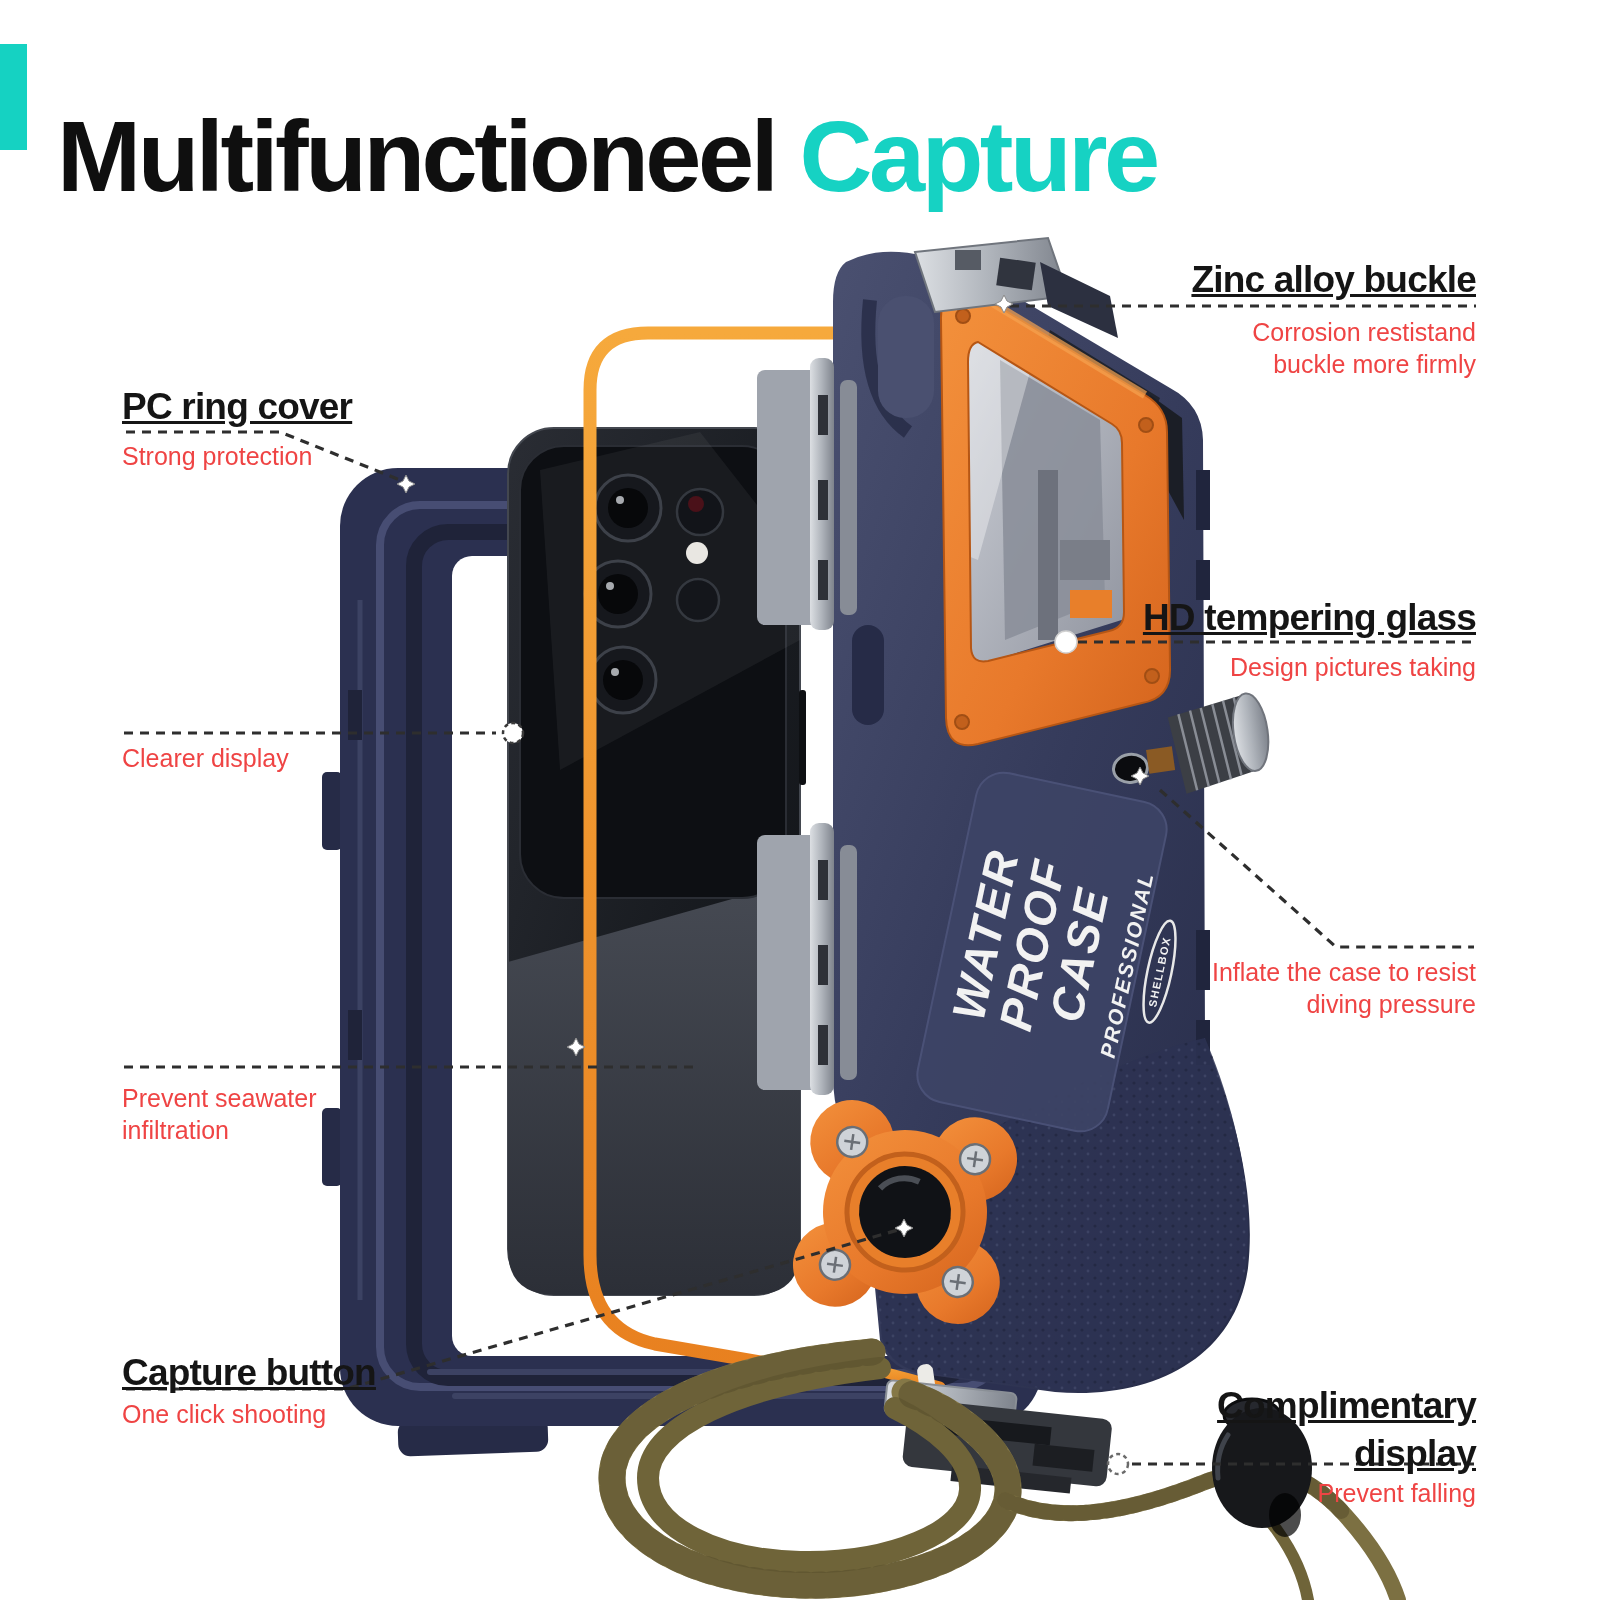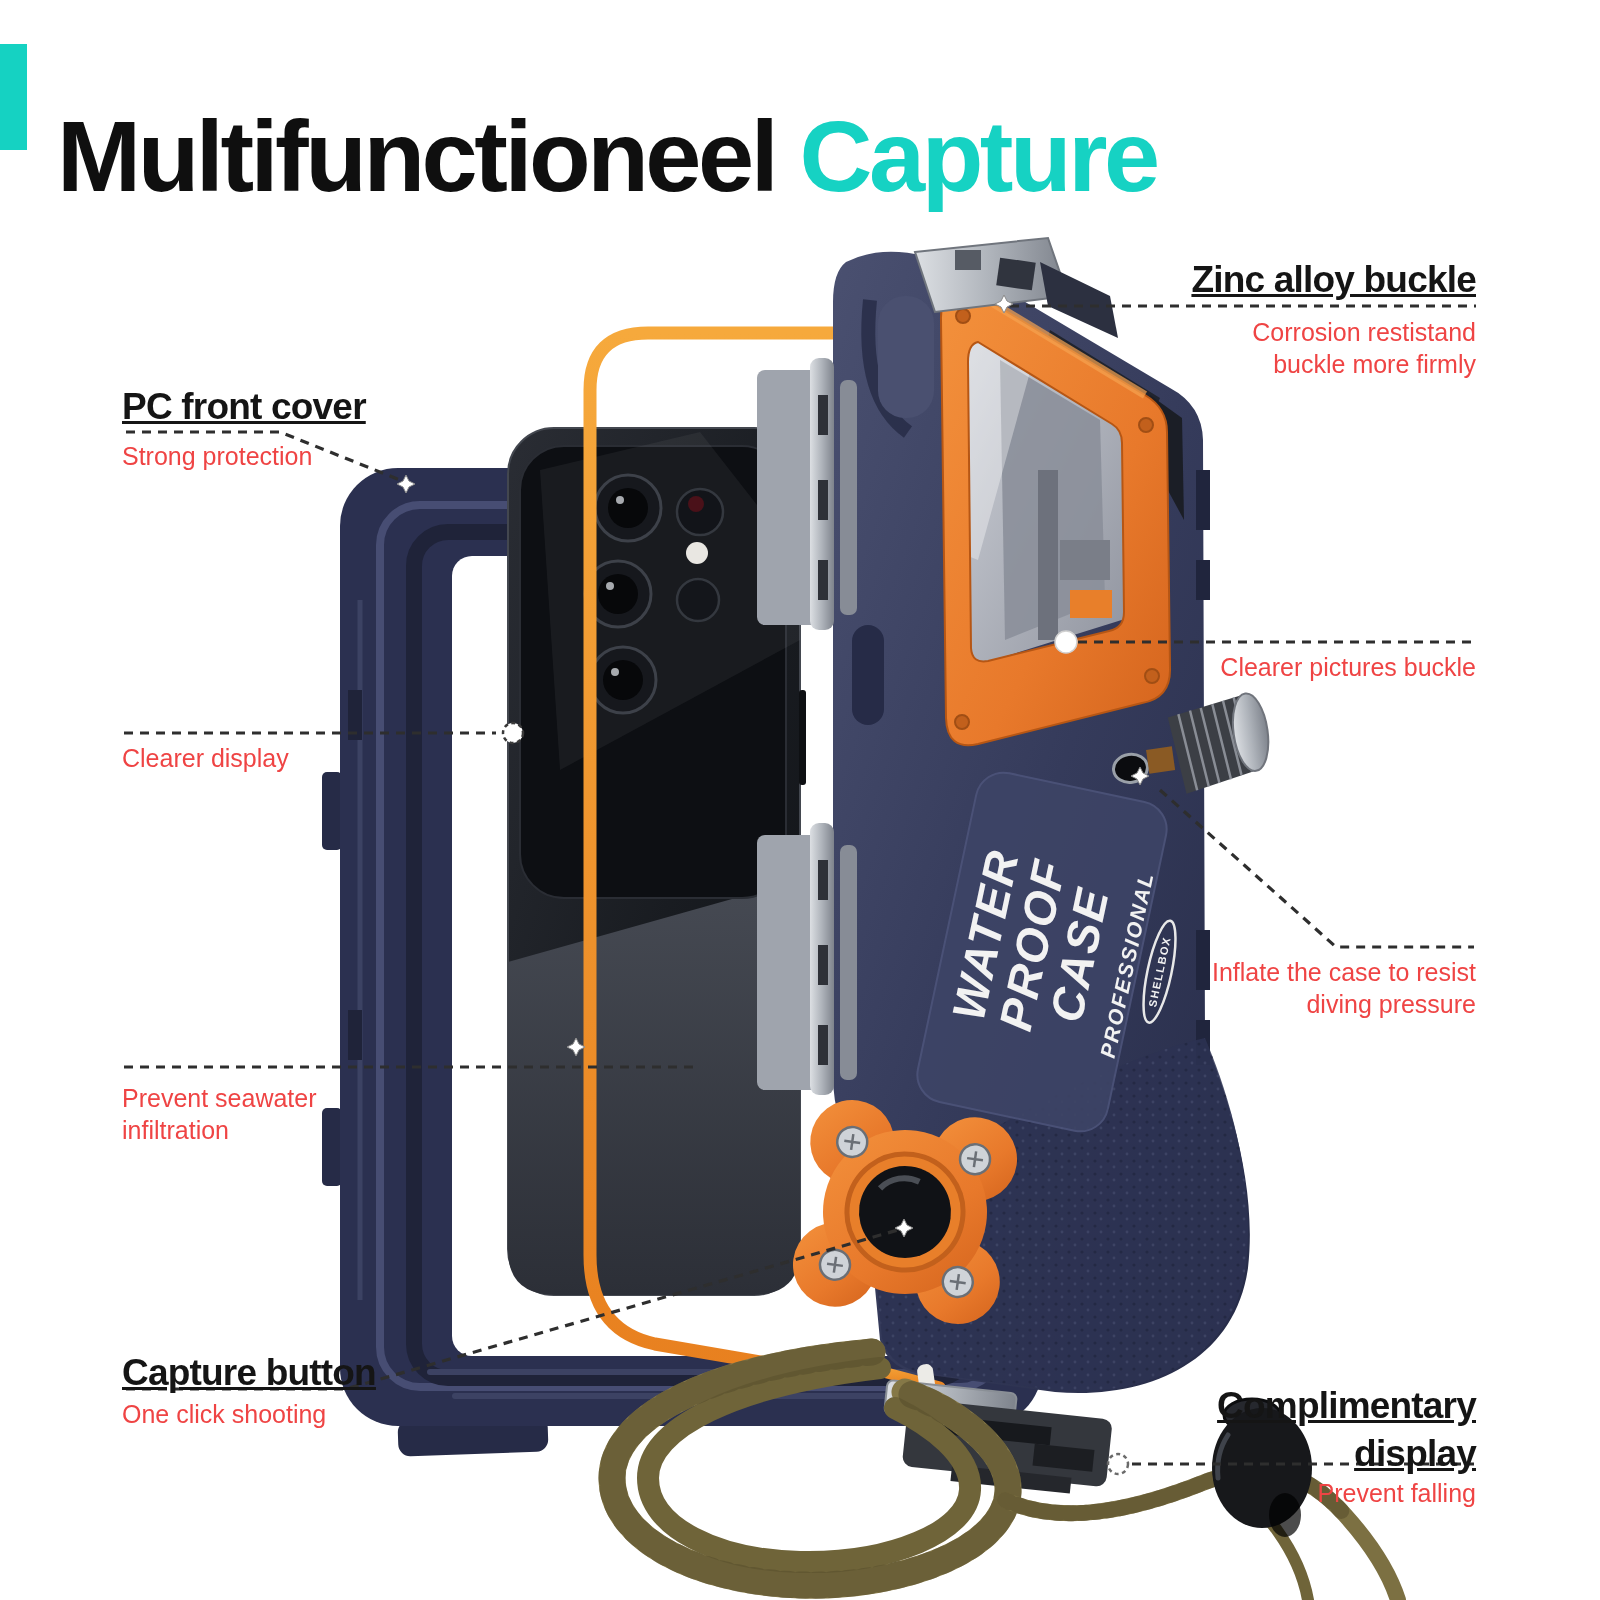--- a/index.html
+++ b/index.html
@@ -274,33 +274,34 @@
     </g>
     <g>
       <path class="lead" d="M 1132 1464 H 1474"></path>
       <circle cx="1118" cy="1464" r="10" fill="#fff" stroke="#6a6a6a" stroke-width="2.5" stroke-dasharray="4 3.5"></circle>
     </g>
   </svg>
 
   <div class="accent-bar"></div>
   <h1 class="page-title"><span>Multifunctioneel</span><span class="t2">Capture</span></h1>
 
-  <div class="co-title nowrap" style="left:122px;top:383px">PC front cover</div>
+  <div class="co-title nowrap" style="left:122px;top:383px">PC ring cover</div>
   <div class="co-sub nowrap" style="left:122px;top:440px">Strong protection</div>
 
   <div class="co-sub nowrap" style="left:122px;top:742px">Clearer display</div>
 
   <div class="co-sub" style="left:122px;top:1082px;width:240px">Prevent seawater infiltration</div>
 
   <div class="co-title nowrap" style="left:122px;top:1349px">Capture button</div>
   <div class="co-sub nowrap" style="left:122px;top:1398px">One click shooting</div>
 
   <div class="co-title r nowrap" style="right:124px;top:256px">Zinc alloy buckle</div>
   <div class="co-sub r" style="right:124px;top:316px;width:250px">Corrosion restistand buckle more firmly</div>
 
-  <div class="co-sub r nowrap" style="right:124px;top:651px">Clearer pictures buckle</div>
+  <div class="co-title r nowrap" style="right:124px;top:594px">HD tempering glass</div>
+  <div class="co-sub r nowrap" style="right:124px;top:651px">Design pictures taking</div>
 
   <div class="co-sub r" style="right:124px;top:956px;width:320px">Inflate the case to resist diving pressure</div>
 
   <div class="co-title r" style="right:124px;top:1382px;width:300px">Complimentary display</div>
   <div class="co-sub r nowrap" style="right:124px;top:1477px">Prevent falling</div>
 
 </div>
 
 </body></html>

